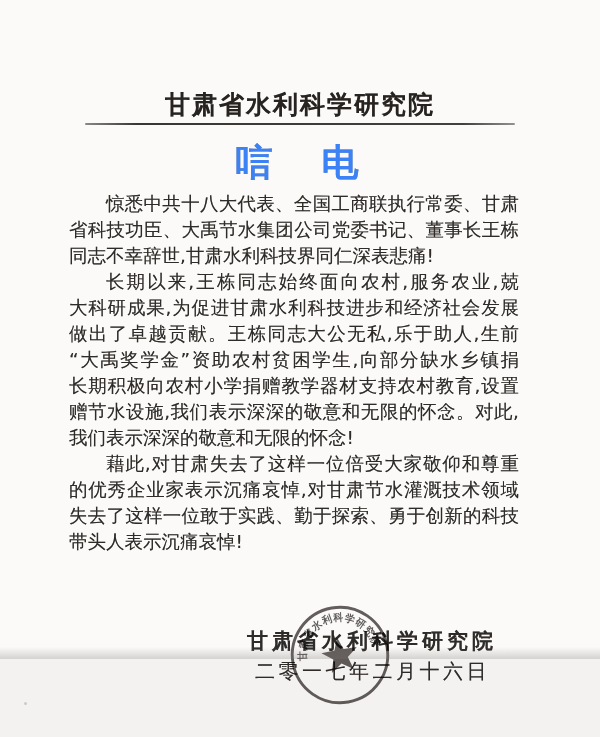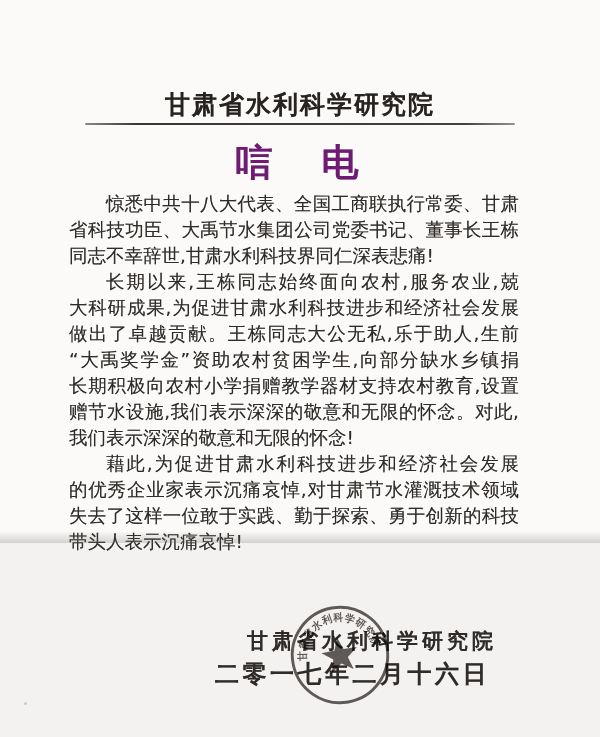--- a/index.html
+++ b/index.html
@@ -9,21 +9,21 @@
   }
   html,body{margin:0;padding:0;}
   body{
     width:600px;height:737px;
     background:#f3f2f0;
     font-family:"DejaVu Sans","Liberation Sans",sans-serif;
     overflow:hidden;
   }
   .page{
     position:relative;
-    width:600px;height:543px;
+    width:600px;height:659px;
     background:var(--paper);
     color:var(--ink);
   }
   .letterhead{
     position:absolute;
     top:88px;left:0;right:0;
     text-align:center;
     font-size:25px;
     font-weight:bold;
     letter-spacing:2px;
@@ -36,21 +36,21 @@
     background:linear-gradient(to right, rgba(46,43,41,.55), rgba(46,43,41,.95) 12%, rgba(46,43,41,.9) 88%, rgba(46,43,41,.5));
     border-radius:1px;
   }
   .title{
     position:absolute;
     top:138px;left:0;right:0;
     text-align:center;
     font-size:37px;
     font-weight:bold;
     letter-spacing:6px;
-    color:#701a75;
+    color:#3b82f6;
     text-shadow:0 0 .6px rgba(40,36,32,.5);
   }
   .body{
     position:absolute;
     top:191px;left:69px;width:450px;
     font-size:18.5px;
     font-weight:400;
     color:var(--ink);
     text-shadow:0 0 .4px rgba(46,43,41,.45);
   }
@@ -74,22 +74,22 @@
     top:627px;right:103px;
     font-size:21px;
     font-weight:600;
     letter-spacing:4px;
     color:var(--ink);
     text-shadow:0 0 .4px rgba(46,43,41,.45);
   }
   .date{
     position:absolute;
     top:658px;right:110px;
-    font-size:24px;
-    font-weight:700;
+    font-size:20px;
+    font-weight:400;
     letter-spacing:3.5px;
     color:var(--ink);
     text-shadow:0 0 .4px rgba(46,43,41,.45);
   }
   .stamp{
     position:absolute;
     left:286px;top:601px;
     width:108px;height:108px;
     transform:rotate(-10deg);
     mix-blend-mode:multiply;
@@ -140,21 +140,21 @@
       <div>
         <div class="line first">长期以来,王栋同志始终面向农村,服务农业,兢</div>
         <div class="line">大科研成果,为促进甘肃水利科技进步和经济社会发展</div>
         <div class="line">做出了卓越贡献。王栋同志大公无私,乐于助人,生前</div>
         <div class="line">“大禹奖学金”资助农村贫困学生,向部分缺水乡镇捐</div>
         <div class="line">长期积极向农村小学捐赠教学器材支持农村教育,设置</div>
         <div class="line">赠节水设施,我们表示深深的敬意和无限的怀念。对此,</div>
         <div class="line last">我们表示深深的敬意和无限的怀念!</div>
       </div>
       <div>
-        <div class="line first">藉此,为促进甘肃水利科技进步和经济社会发展</div>
+        <div class="line first">藉此,对甘肃失去了这样一位倍受大家敬仰和尊重</div>
         <div class="line">的优秀企业家表示沉痛哀悼,对甘肃节水灌溉技术领域</div>
         <div class="line">失去了这样一位敢于实践、勤于探索、勇于创新的科技</div>
         <div class="line last">带头人表示沉痛哀悼!</div>
       </div>
     </div>
 
   <div class="signature">甘肃省水利科学研究院</div>
 
   <div class="date">二零一七年二月十六日</div>
 

